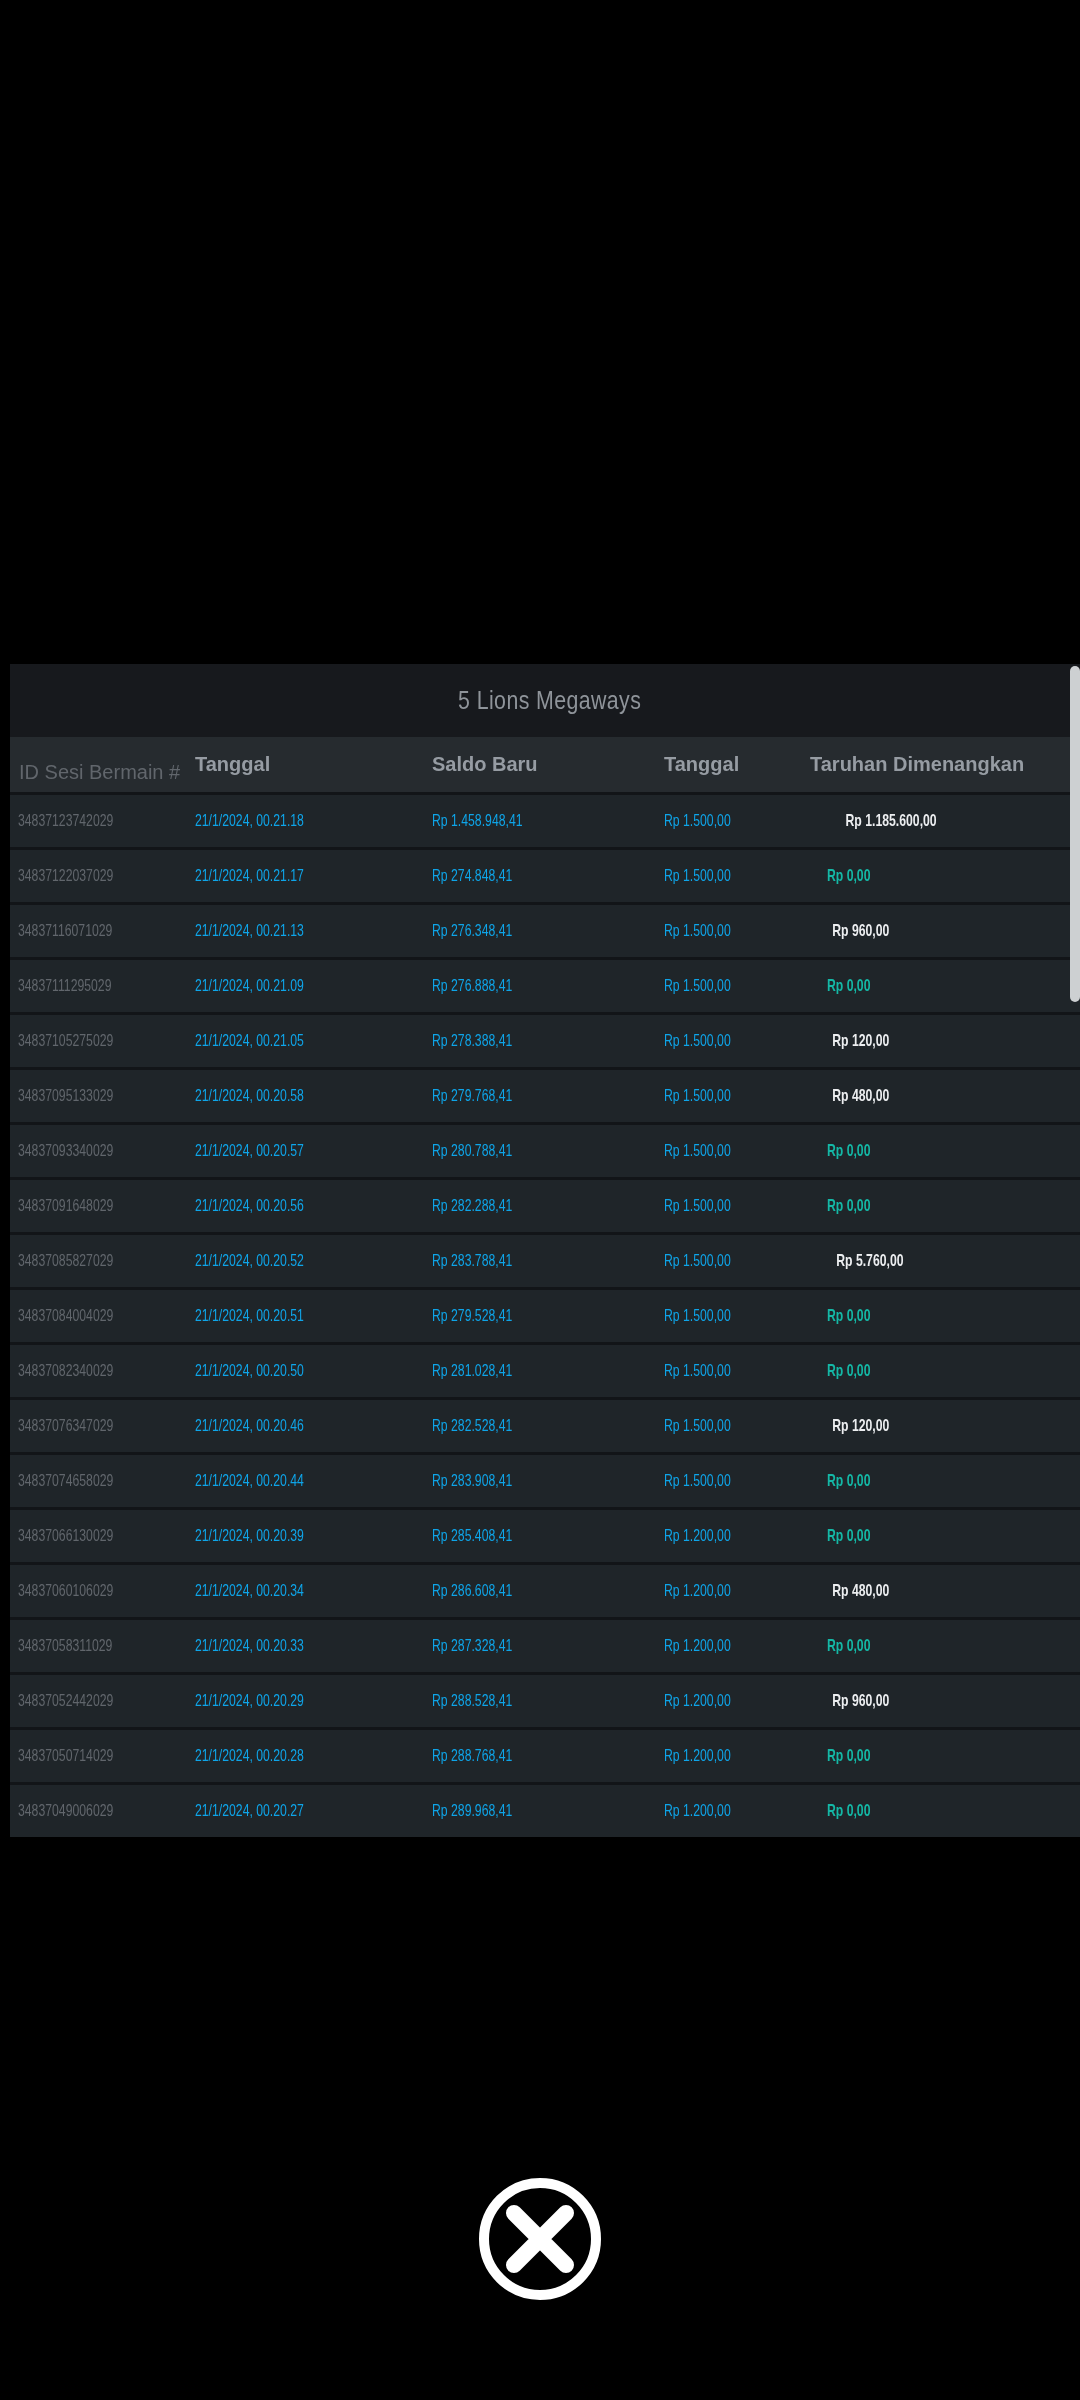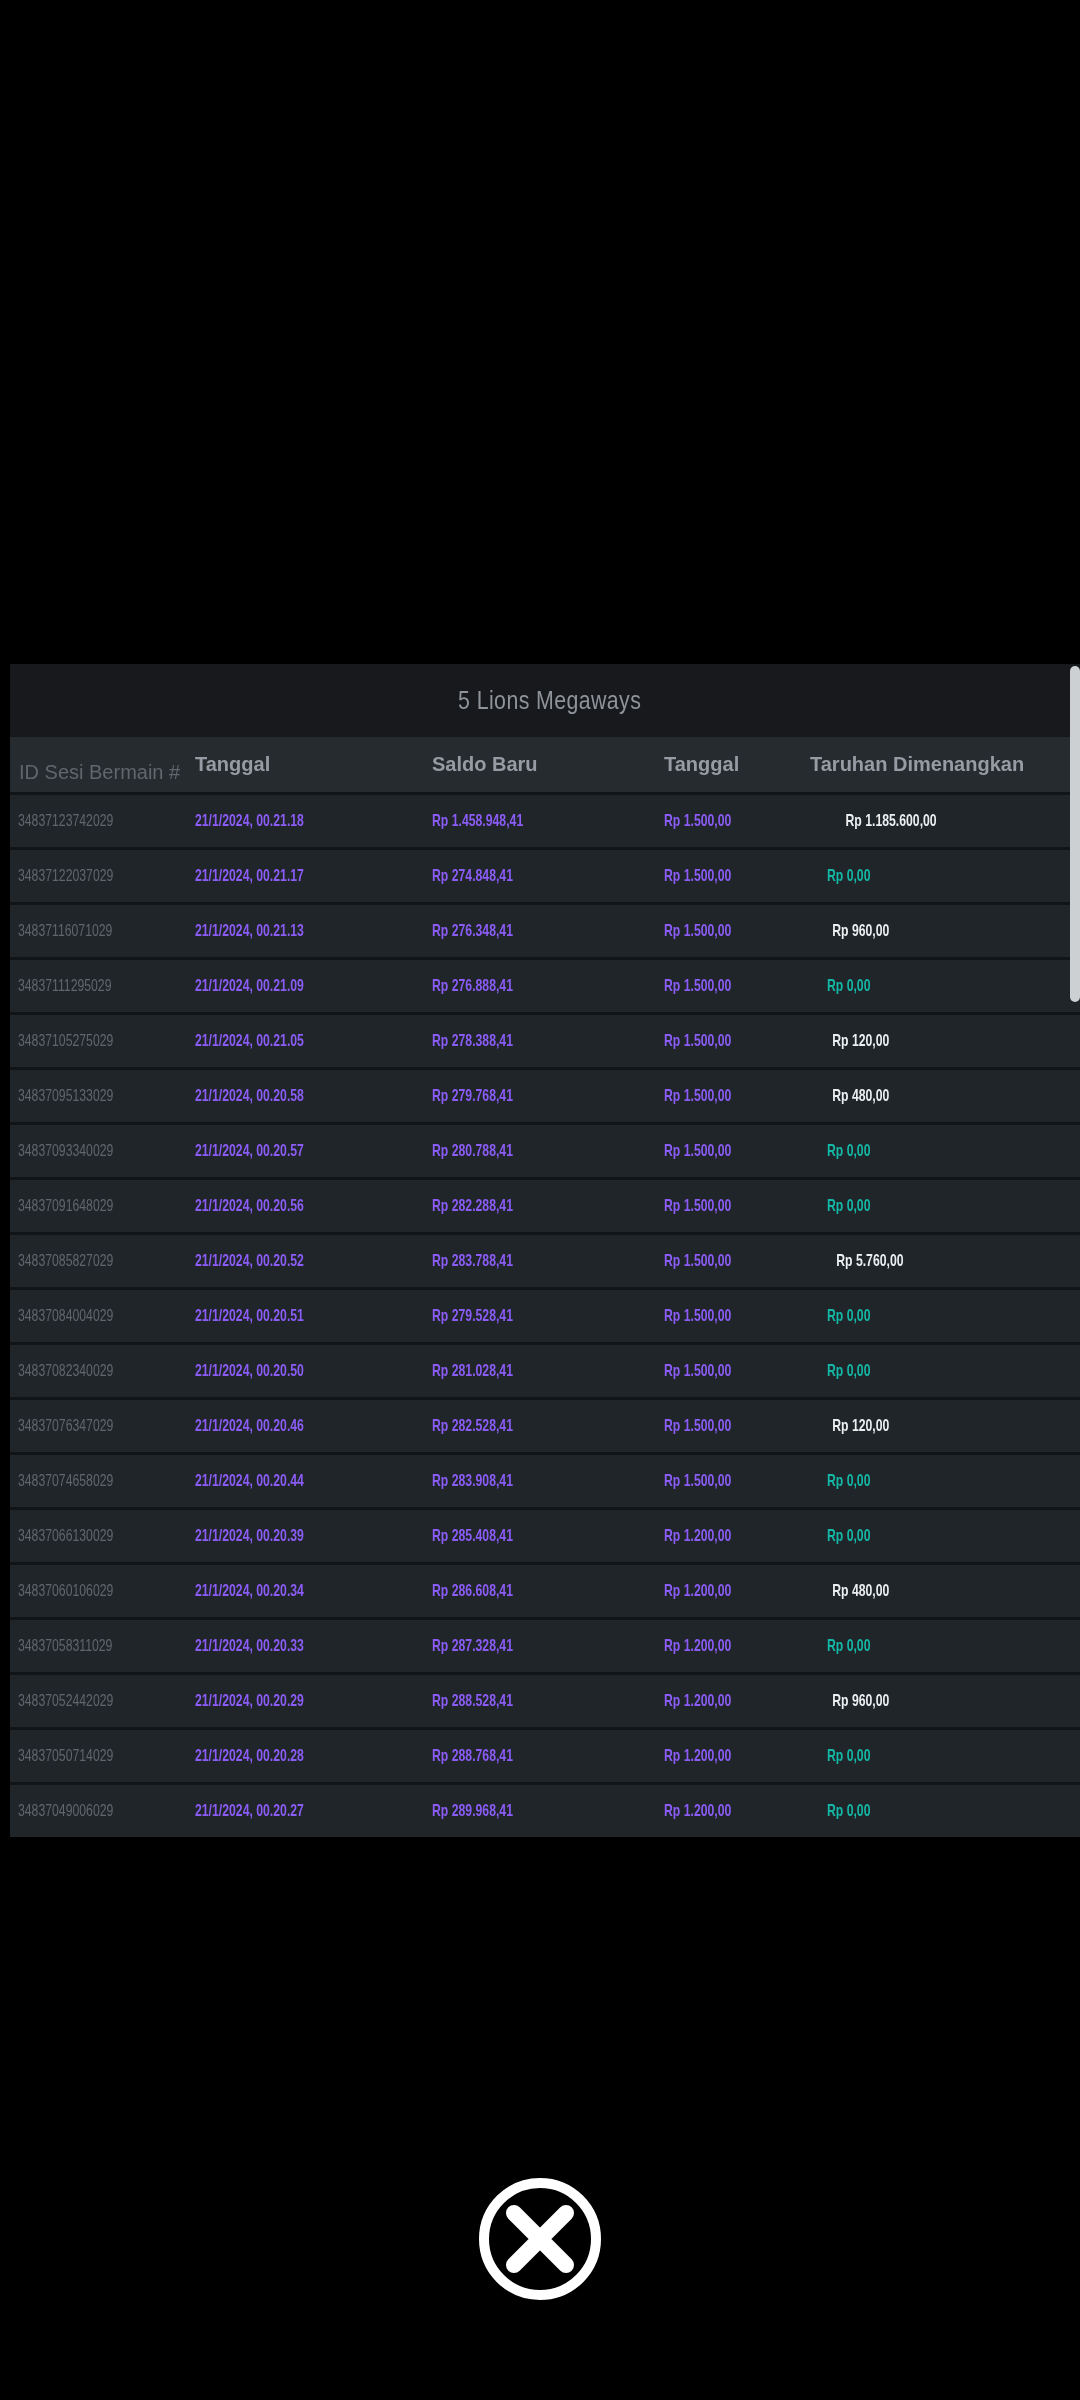--- a/index.html
+++ b/index.html
@@ -61,22 +61,22 @@
     border-top: 3px solid #121518;
     font-size: 17px;
   }
   .data-row .cell { text-align: left; }
   .cell.c-id {
     padding-left: 8px;
     color: #61666c;
     font-weight: 400;
   }
   .cell.c-val {
-    color: #8b5cf6;
-    font-weight: 700;
+    color: #0ea5e9;
+    font-weight: 400;
   }
   .cell.c-win {
     text-align: left;
     padding-right: 10px;
     color: #eceef0;
     font-weight: 700;
   }
   .cell.c-win.zero { color: #14b8a6; }
 
   

